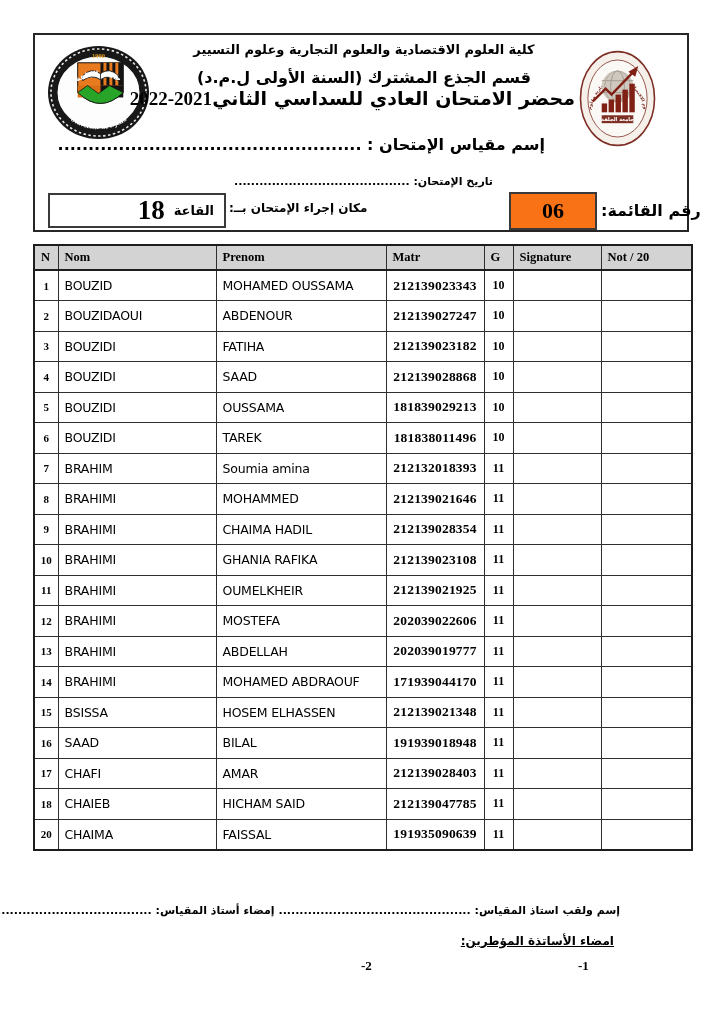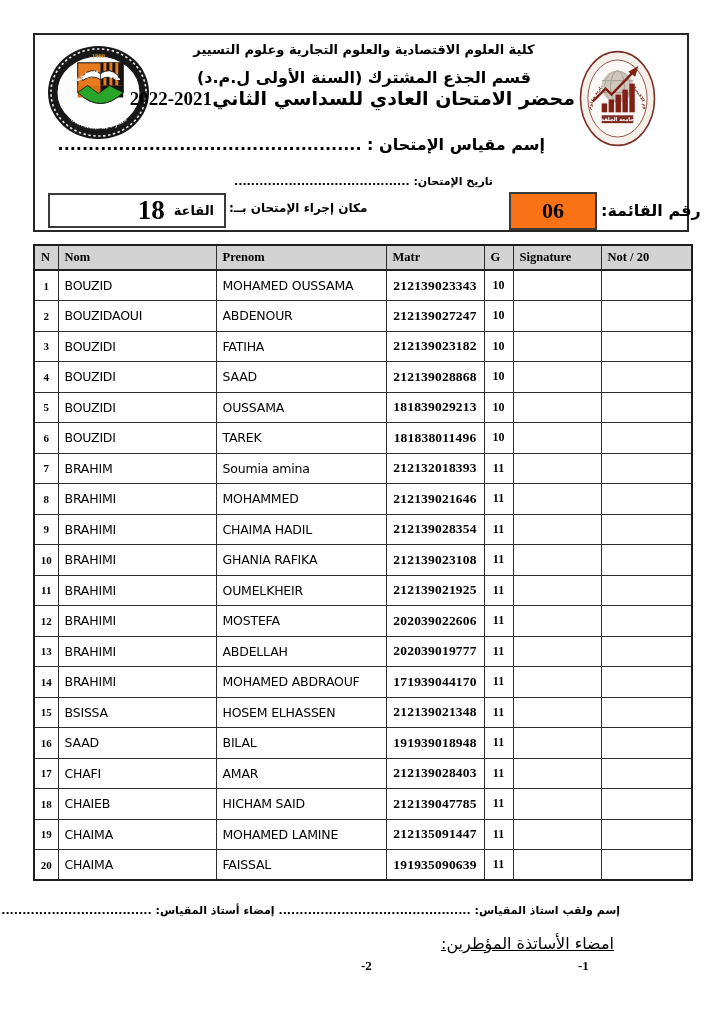--- a/index.html
+++ b/index.html
@@ -63,21 +63,21 @@
   th.h-g{text-align:center;padding:0;}
   table.students tbody tr{height:30.5px;background:#fff;}
   td.col-n{font-family:"Liberation Serif","DejaVu Serif",serif;font-size:11px;font-weight:bold;text-align:center;}
   td.col-nom,td.col-prenom{font-size:12.5px;font-weight:normal;padding-left:6px;letter-spacing:-0.2px;}
   td.col-matr{font-family:"Liberation Serif","DejaVu Serif",serif;font-size:13.5px;font-weight:bold;text-align:center;letter-spacing:0.2px;}
   td.col-g{font-family:"Liberation Serif","DejaVu Serif",serif;font-size:12px;font-weight:bold;text-align:center;}
 
   
   .f-line1{position:absolute;right:104px;top:904px;direction:rtl;white-space:nowrap;font-size:11px;font-weight:bold;}
   .f-line1 .dots{letter-spacing:0.5px;}
-  .f-line2{position:absolute;right:110px;top:934px;direction:rtl;white-space:nowrap;font-size:16px;font-weight:normal;text-decoration:underline;}
+  .f-line2{position:absolute;right:110px;top:934px;direction:rtl;white-space:nowrap;font-size:12px;font-weight:bold;text-decoration:underline;}
   .f-num{position:absolute;top:958px;direction:ltr;font-family:"Liberation Serif","DejaVu Serif",serif;font-size:13px;font-weight:bold;}
   .f-num1{left:578px;}
   .f-num2{left:361px;}
 </style>
 </head>
 <body>
 
 <div class="header-box">
 
   <svg class="logo logo-left" viewBox="0 0 104 100" aria-hidden="true">
@@ -346,29 +346,20 @@
       <tr>
         <td class="col-n">18</td>
         <td class="col-nom">CHAIEB</td>
         <td class="col-prenom">HICHAM SAID</td>
         <td class="col-matr">212139047785</td>
         <td class="col-g">11</td>
         <td class="col-signature"></td>
         <td class="col-note"></td>
       </tr>
       <tr>
-        <td class="col-n">19</td>
-        <td class="col-nom">CHAIMA</td>
-        <td class="col-prenom">MOHAMED LAMINE</td>
-        <td class="col-matr">212135091447</td>
-        <td class="col-g">11</td>
-        <td class="col-signature"></td>
-        <td class="col-note"></td>
-      </tr>
-      <tr>
         <td class="col-n">20</td>
         <td class="col-nom">CHAIMA</td>
         <td class="col-prenom">FAISSAL</td>
         <td class="col-matr">191935090639</td>
         <td class="col-g">11</td>
         <td class="col-signature"></td>
         <td class="col-note"></td>
       </tr>
     </tbody>
 </table>

